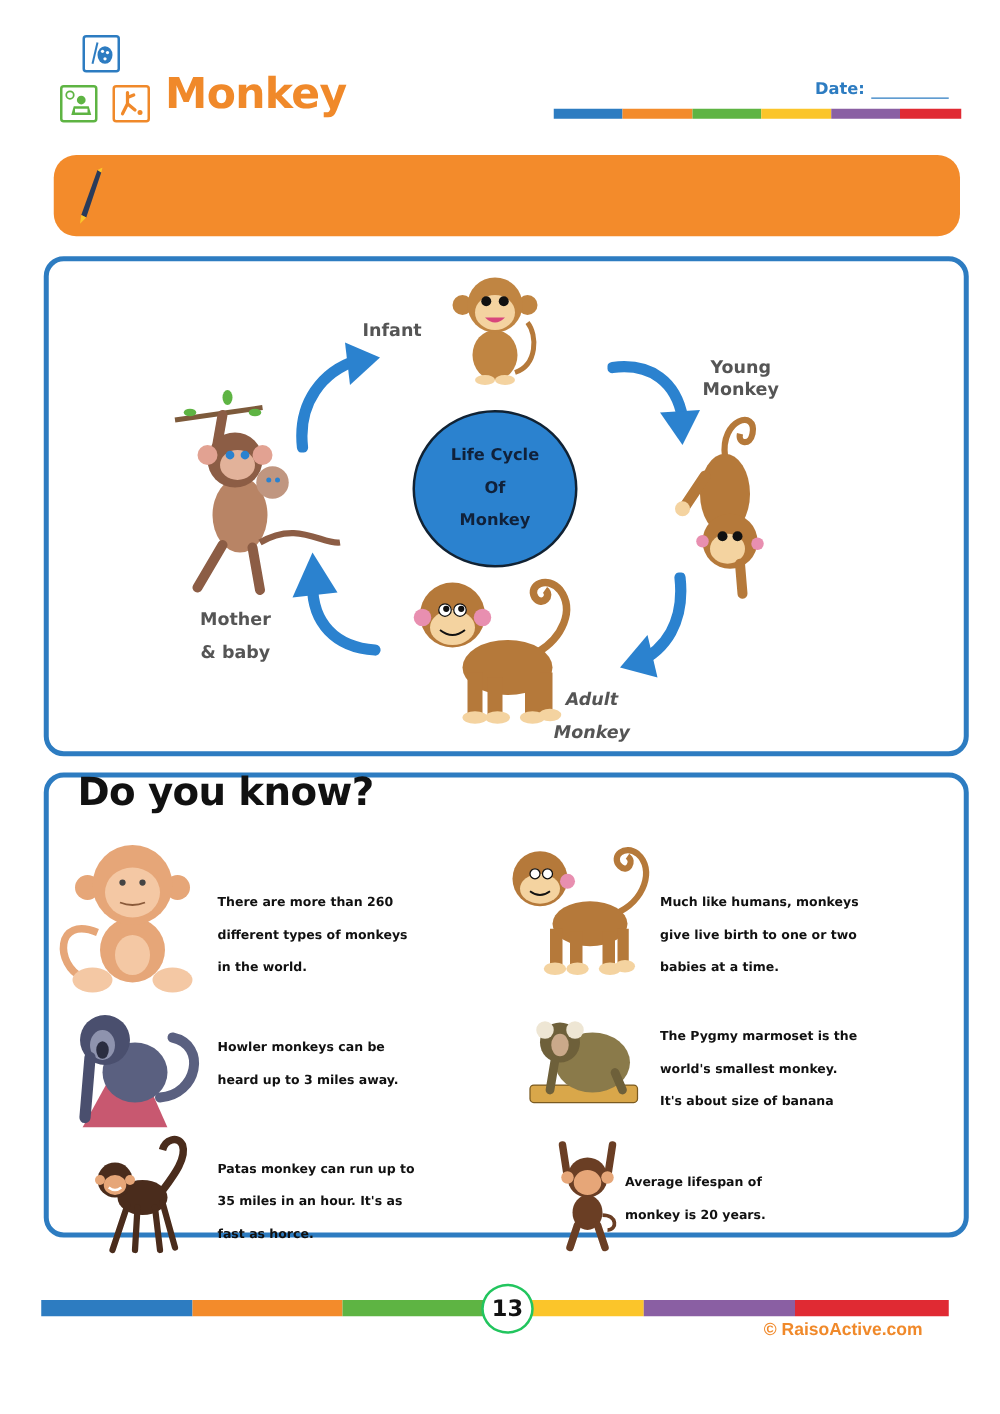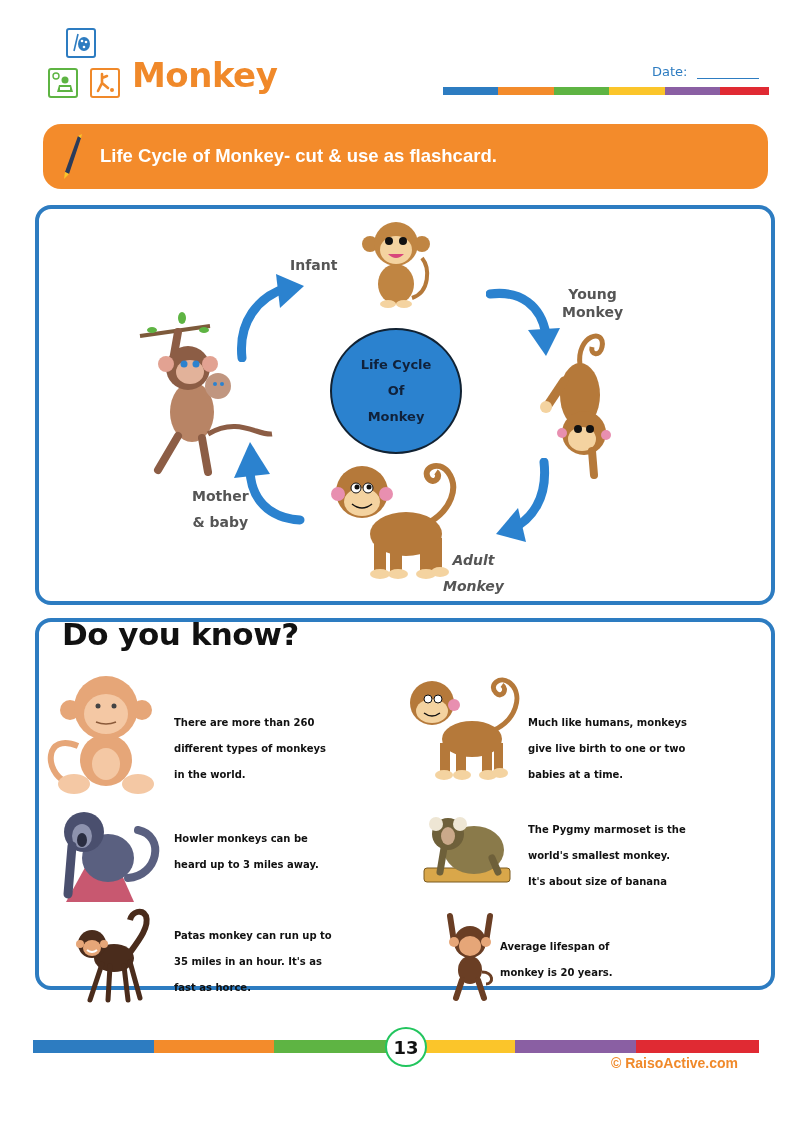--- a/index.html
+++ b/index.html
@@ -7,21 +7,21 @@
     body { position: relative; font-family: "DejaVu Sans", sans-serif; color: #111; }
 
     
     .logo-blocks { position: absolute; left: 46px; top: 28px; width: 78px; height: 74px; }
     .lb { position: absolute; width: 30px; height: 30px; border: 2px solid; border-radius: 3px; background: #fff; display:flex; align-items:center; justify-content:center; }
     .lb-top { left: 20px; top: 0; border-color: #2d7cc1; }
     .lb-left { left: 2px; top: 40px; border-color: #5eb443; }
     .lb-right { left: 44px; top: 40px; border-color: #f0892a; }
     .page-title { position: absolute; left: 132px; top: 58px; font-family: "DejaVu Sans", sans-serif; font-weight: bold; font-size: 34px; color: #f0892a; letter-spacing: -0.5px; line-height: 1; }
 
-    .date-label { position: absolute; left: 652px; top: 64px; font-family: "DejaVu Sans", sans-serif; font-weight: normal; font-size: 13px; color: #2d7cc1; }
+    .date-label { position: absolute; left: 652px; top: 64px; font-family: "DejaVu Sans", sans-serif; font-weight: bold; font-size: 13px; color: #2d7cc1; }
     .date-line { position: absolute; left: 697px; top: 78px; width: 62px; border-bottom: 1.5px solid #2d7cc1; }
 
     .rainbow { position: absolute; display: flex; }
     .rainbow span { display: block; height: 100%; }
     .rainbow-top { left: 443px; top: 87px; width: 326px; height: 8px; }
     .rainbow-bottom { left: 33px; top: 1040px; width: 726px; height: 13px; }
 
     
     .banner { position: absolute; left: 43px; top: 124px; width: 725px; height: 65px; background: #f38b2b; border-radius: 18px; display: flex; align-items: center; }
     .pencil { position: absolute; left: 18px; top: 10px; width: 22px; height: 46px; }
@@ -88,37 +88,36 @@
   <span style="width:17%;background:#8a5fa3"></span>
   <span style="width:15%;background:#e02a33"></span>
 </div>
 
 <div class="banner">
   <svg class="pencil" viewBox="0 0 22 46">
     <polygon points="17,2 20,4 8,40 4,38" fill="#2a3b5a"></polygon>
     <polygon points="17,2 20,4 21,0" fill="#fbc52a"></polygon>
     <polygon points="4,38 8,40 3,45" fill="#fbc52a"></polygon>
   </svg>
-  <div class="banner-text">Life Cycle of Monkey- cut &amp; use as flashcard.</div>
 </div>
 
 <div class="panel panel-cycle"></div>
 
 <div class="center-circle">
   <span>Life Cycle</span>
   <span>Of</span>
   <span>Monkey</span>
 </div>
 
 <div class="stage-label" style="left:290px;top:256px;">Infant</div>
 <div class="stage-label" style="left:562px;top:285px;white-space:pre-line;">Young
 Monkey</div>
 <div class="stage-label" style="left:443px;top:547px;white-space:pre-line;line-height:26px;font-style:italic;">Adult
 Monkey</div>
-<div class="stage-label" style="left:160px;top:483px;white-space:pre-line;line-height:26px;margin-left:32px;">Mother
+<div class="stage-label" style="left:160px;top:483px;white-space:pre-line;line-height:26px;">Mother
 &amp; baby</div>
 
 <svg class="arrow" style="left:228px;top:272px;" width="80" height="90" viewBox="0 0 80 90">
   <path d="M14 86 C 10 50, 30 25, 58 16" stroke="#2b82cf" stroke-width="9" fill="none" stroke-linecap="round"></path>
   <polygon points="48,2 76,14 52,36" fill="#2b82cf"></polygon>
 </svg>
 <svg class="arrow" style="left:486px;top:284px;" width="80" height="80" viewBox="0 0 80 80">
   <path d="M4 10 C 35 6, 55 22, 60 50" stroke="#2b82cf" stroke-width="9" fill="none" stroke-linecap="round"></path>
   <polygon points="42,46 74,44 60,72" fill="#2b82cf"></polygon>
 </svg>

